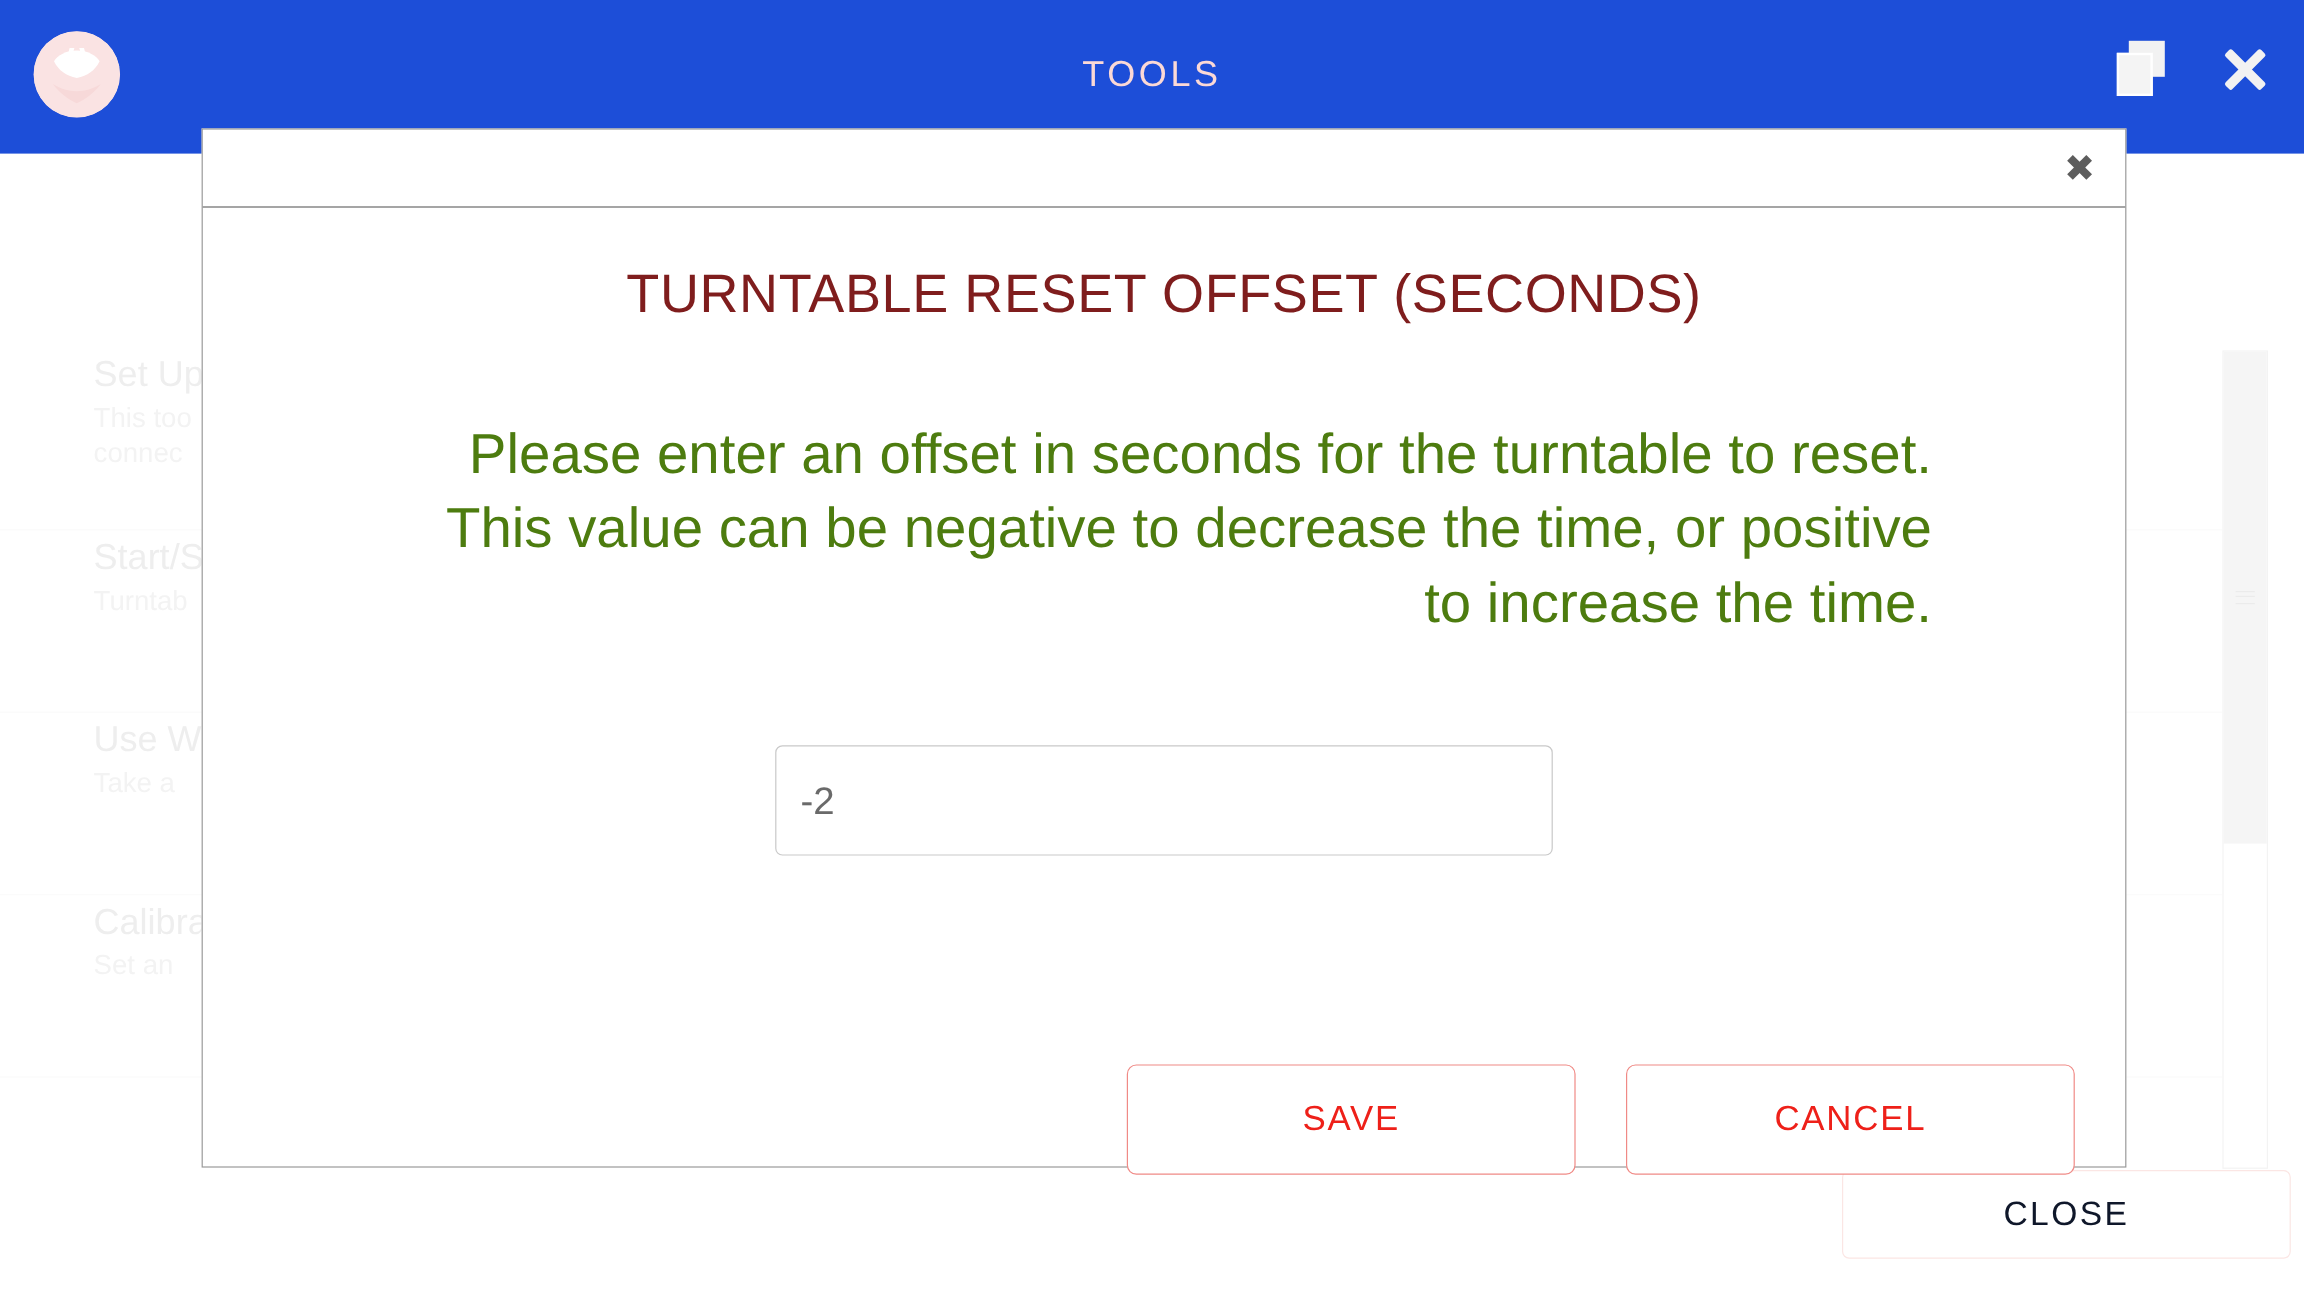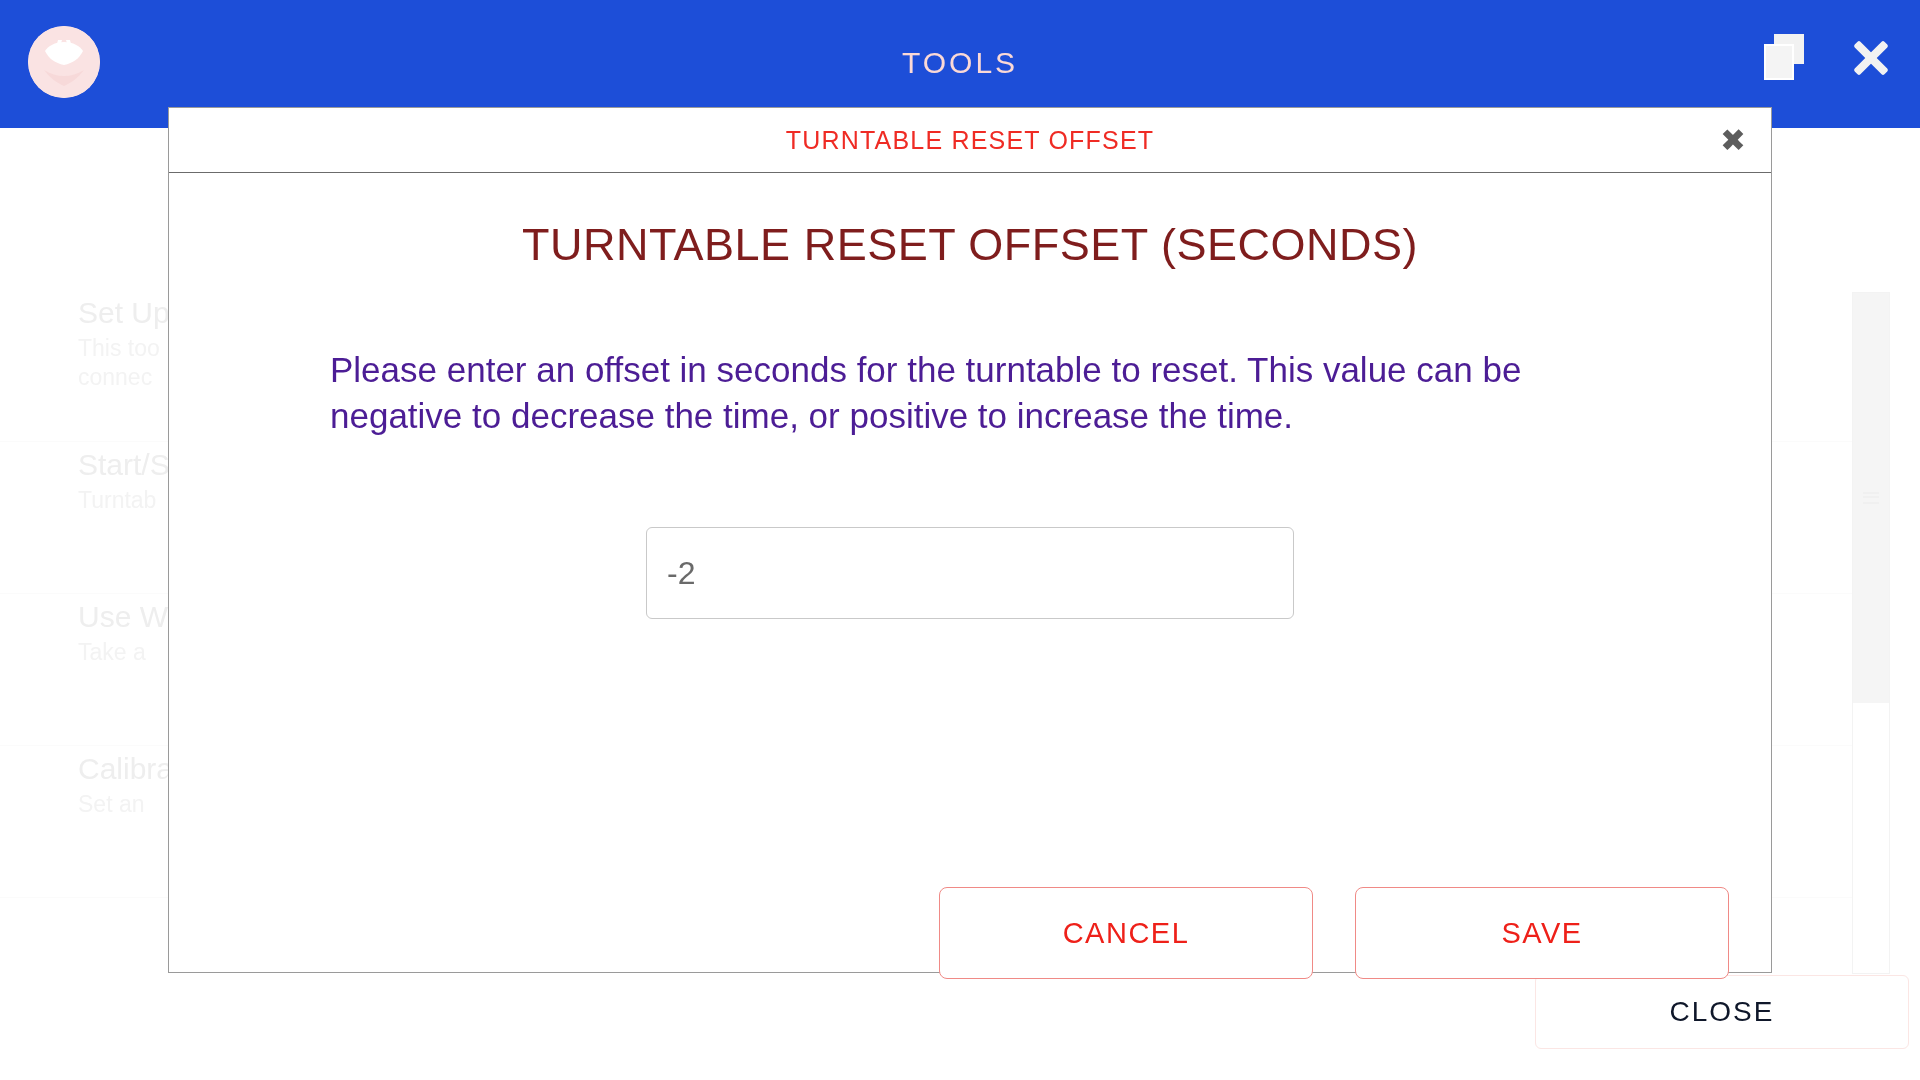--- a/index.html
+++ b/index.html
@@ -218,24 +218,24 @@
     text-align: center;
     font-size: 45px;
     color: #7f1d1d;
     font-weight: 400;
     letter-spacing: 0.5px;
   }
 
   .modal-text {
     margin: 76px auto 0 auto;
     width: 1280px;
-    text-align: left;
-    font-size: 35px;
+    text-align: right;
+    font-size: 47px;
     line-height: 1.32;
-    color: #4c1d95;
+    color: #4d7c0f;
     font-weight: 400;
   }
 
   .input-wrap {
     margin: 88px auto 0 auto;
     width: 648px;
   }
   .text-input {
     width: 648px;
     height: 92px;
@@ -330,33 +330,32 @@
         <div class="scroll-grip"></div>
       </div>
     </div>
 
     <div class="bg-close-btn">CLOSE</div>
   </div>
 
   <div class="modal">
 
     <div class="modal-header">
-      <div class="modal-header-title">TURNTABLE RESET OFFSET</div>
       <div class="modal-close">✖</div>
     </div>
 
     <div class="modal-body">
       <div class="modal-title">TURNTABLE RESET OFFSET (SECONDS)</div>
 
       <div class="modal-text">Please enter an offset in seconds for the turntable to reset. This value can be negative to decrease the time, or positive to increase the time.</div>
 
       <div class="input-wrap">
         <input class="text-input" type="text" value="-2" style="">
       </div>
 
       <div class="modal-actions">
+        <button class="btn">SAVE</button>
         <button class="btn">CANCEL</button>
-        <button class="btn">SAVE</button>
       </div>
     </div>
   </div>
 
 </div>
 
 </body></html>

